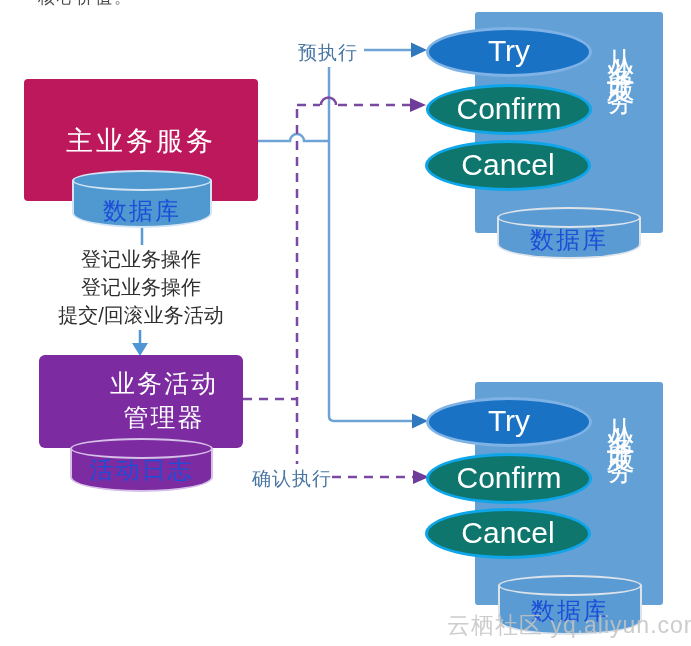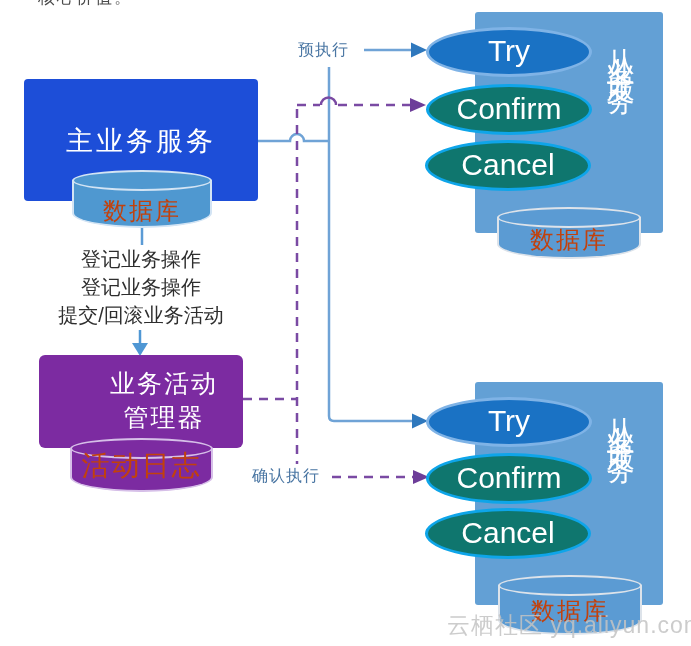--- a/index.html
+++ b/index.html
@@ -4,73 +4,73 @@
 <style>
   html,body{margin:0;padding:0;background:#ffffff;}
   .canvas{
     position:relative;width:691px;height:646px;overflow:hidden;
     font-family:"Liberation Sans","DejaVu Sans",sans-serif;background:#ffffff;
   }
   svg.connectors{position:absolute;left:0;top:0;width:691px;height:646px;z-index:1;pointer-events:none;}
 
   
   .svc-box{position:absolute;z-index:2;border-radius:4px;color:#fff;text-align:center;}
-  .main-box{left:24px;top:79px;width:234px;height:122px;background:#1d4ed8;}
+  .main-box{left:24px;top:79px;width:234px;height:122px;background:#be185d;}
   .main-box .box-label{position:absolute;left:0;right:0;top:44px;font-size:27px;letter-spacing:3px;}
   .bam-box{left:39px;top:355px;width:204px;height:93px;background:#7c2ba1;border-radius:6px;}
   .bam-box .box-label{position:absolute;left:0;right:0;top:11px;font-size:25px;line-height:34px;letter-spacing:2px;padding-left:46px;}
   .slave-box{position:absolute;left:475px;width:188px;background:#63a0d5;z-index:2;border-radius:3px;}
   .slave-top{top:12px;height:221px;}
   .slave-bottom{top:382px;height:223px;}
   .v-label{
     position:absolute;z-index:3;color:#fff;
     writing-mode:vertical-rl;text-orientation:upright;
     font-size:28px;letter-spacing:10px;line-height:34px;
   }
   .v-label.vt{left:603px;top:25px;}
   .v-label.vb{left:603px;top:394px;}
 
   
   .cyl{position:absolute;z-index:4;}
   .cyl .cyl-body{position:absolute;left:0;right:0;top:10px;bottom:0;
     border-radius:0 0 70px 70px / 0 0 15px 15px;border-style:solid;border-width:0 2px 2px 2px;}
   .cyl .cyl-top{position:absolute;left:0;right:0;top:0;height:21px;border-radius:50%;border-style:solid;border-width:2px;box-sizing:border-box;}
-  .cyl .cyl-label{position:absolute;left:0;right:0;text-align:center;color:#c2410c;z-index:2;}
+  .cyl .cyl-label{position:absolute;left:0;right:0;text-align:center;color:#1d4ed8;z-index:2;}
   .cyl-blue .cyl-body{background:#4f98d0;border-color:#d3e4f4;}
   .cyl-blue .cyl-top{background:#4f98d0;border-color:#d3e4f4;}
   .cyl-slave .cyl-body{background:#5b9bd3;border-color:#dde3ea;}
   .cyl-slave .cyl-top{background:#5b9bd3;border-color:#dde3ea;}
   .cyl-purple .cyl-body{background:#7c2ba1;border-color:#d6bfe8;}
   .cyl-purple .cyl-top{background:#7c2ba1;border-color:#d6bfe8;}
 
   .db-main{left:72px;top:170px;width:140px;height:58px;}
   .db-main .cyl-label{top:25px;font-size:24px;letter-spacing:2px;}
   .log-cyl{left:70px;top:438px;width:143px;height:54px;}
-  .log-cyl .cyl-label{top:9px;font-size:28px;letter-spacing:2px;}
+  .log-cyl .cyl-label{top:16px;font-size:24px;letter-spacing:2px;}
   .db-top{left:497px;top:207px;width:144px;height:52px;}
   .db-top .cyl-label{top:17px;font-size:24px;letter-spacing:2px;}
   .db-bottom{left:498px;top:575px;width:144px;height:60px;}
   .db-bottom .cyl-label{top:20px;font-size:24px;letter-spacing:2px;}
 
   
   .op{position:absolute;z-index:5;width:160px;border-radius:50%;color:#fff;
       text-align:center;font-size:30px;}
   .op-try{height:44px;line-height:42px;background:#1a72c4;border:3px solid #7fb3e6;}
   .op-purple{height:45px;line-height:43px;background:#0f766e;border:3px solid #0ea5e9;}
   .try-t{left:426px;top:27px;}
   .confirm-t{left:426px;top:84px;}
   .cancel-t{left:425px;top:140px;}
   .try-b{left:426px;top:397px;}
   .confirm-b{left:426px;top:453px;}
   .cancel-b{left:425px;top:508px;}
 
   
   .steps{position:absolute;left:10px;top:245px;width:262px;z-index:2;
     text-align:center;font-size:20px;line-height:28px;color:#2e2e2e;}
-  .edge-label{position:absolute;z-index:6;font-size:16px;color:#4a76a3;white-space:nowrap;letter-spacing:1px;}
+  .edge-label{position:absolute;z-index:6;font-size:19px;color:#4a76a3;white-space:nowrap;letter-spacing:1px;}
   .lbl-pre{left:298px;top:40px;}
   .lbl-confirm{left:252px;top:466px;}
   .watermark{position:absolute;left:447px;top:610px;z-index:9;font-size:23px;
     color:rgba(195,195,195,0.85);white-space:nowrap;letter-spacing:1px;}
   .cropped-top{position:absolute;left:38px;top:-14px;z-index:2;font-size:17px;color:#4a4a4a;letter-spacing:2px;}
 </style>
 </head>
 <body>
 
 <div class="canvas">

